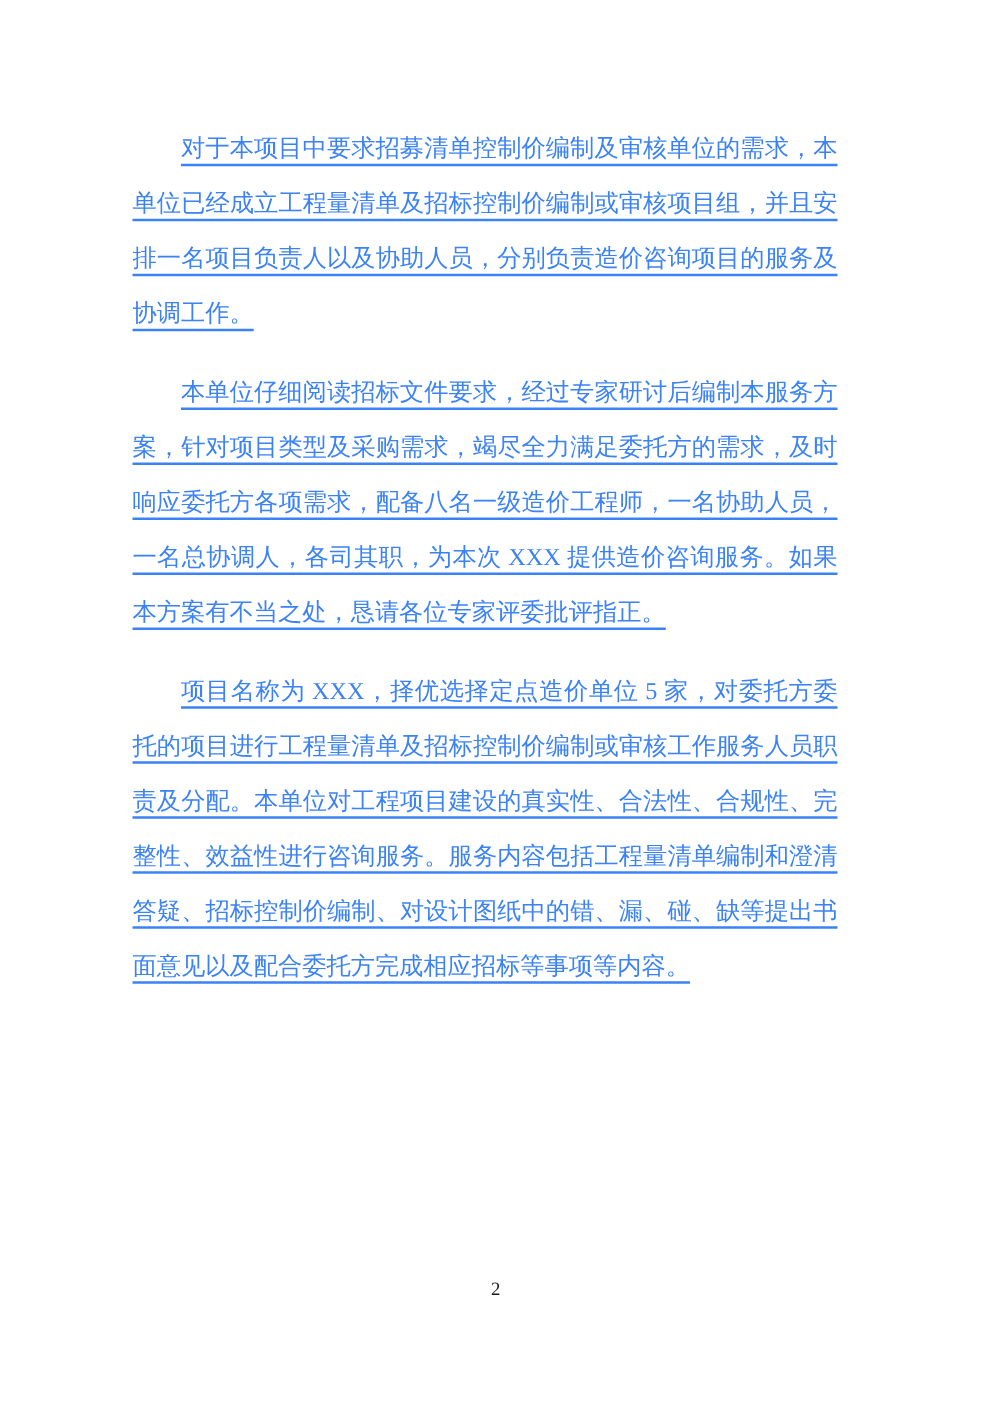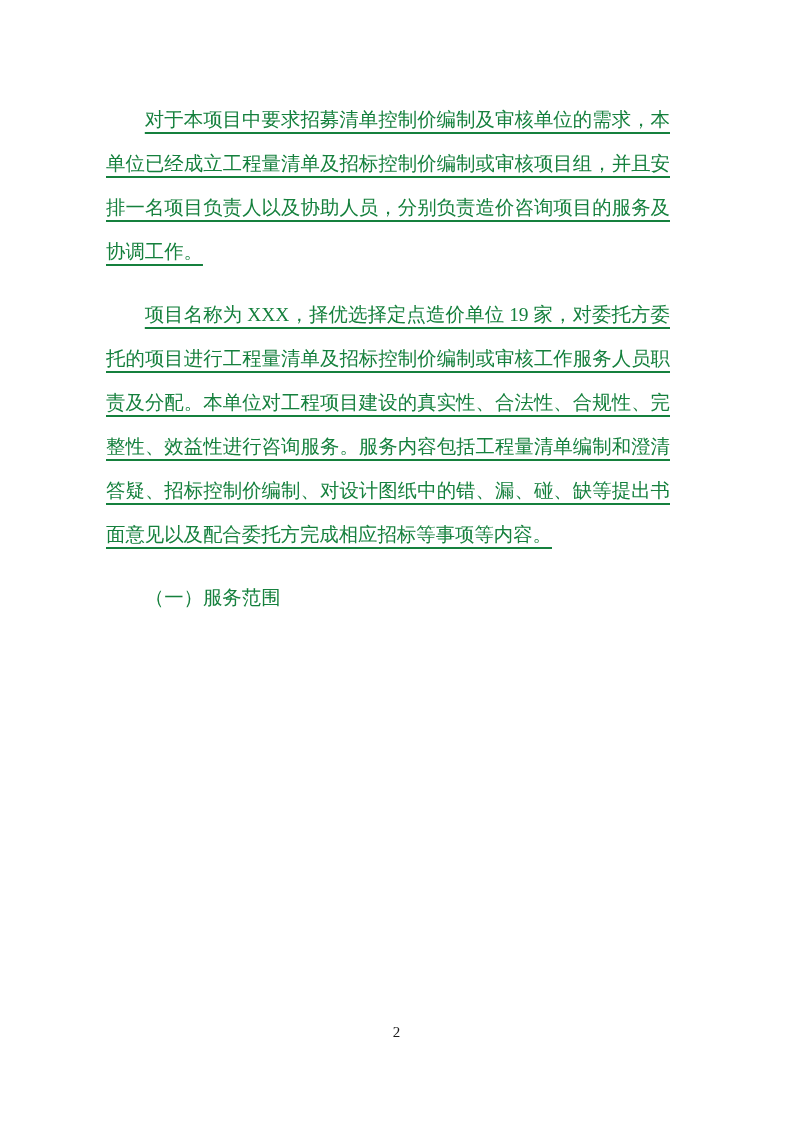--- a/index.html
+++ b/index.html
@@ -24,21 +24,21 @@
   }
   p.para {
     margin: 0 0 19px 0;
     font-size: 19.4px;
     line-height: 44px;
     font-weight: normal;
     text-align: justify;
     text-justify: inter-character;
     text-indent: 2em;
     word-break: break-all;
-    color: #15803d;
+    color: #3b82f6;
   }
   p.underlined {
     text-decoration: underline;
     text-decoration-thickness: 1.8px;
     text-underline-offset: 6px;
   }
   p.heading {
     text-align: left;
   }
   .page-number {
@@ -51,17 +51,17 @@
     line-height: 20px;
     color: #1a1a1a;
   }
 </style>
 </head>
 <body>
 
 <div class="page">
   <div class="content">
     <p class="para underlined">对于本项目中要求招募清单控制价编制及审核单位的需求，本单位已经成立工程量清单及招标控制价编制或审核项目组，并且安排一名项目负责人以及协助人员，分别负责造价咨询项目的服务及协调工作。</p>
-    <p class="para underlined">项目名称为 XXX，择优选择定点造价单位 19 家，对委托方委托的项目进行工程量清单及招标控制价编制或审核工作服务人员职责及分配。本单位对工程项目建设的真实性、合法性、合规性、完整性、效益性进行咨询服务。服务内容包括工程量清单编制和澄清答疑、招标控制价编制、对设计图纸中的错、漏、碰、缺等提出书面意见以及配合委托方完成相应招标等事项等内容。</p>
-    <p class="para heading">（一）服务范围</p>
+    <p class="para underlined">本单位仔细阅读招标文件要求，经过专家研讨后编制本服务方案，针对项目类型及采购需求，竭尽全力满足委托方的需求，及时响应委托方各项需求，配备八名一级造价工程师，一名协助人员，一名总协调人，各司其职，为本次 XXX 提供造价咨询服务。如果本方案有不当之处，恳请各位专家评委批评指正。</p>
+    <p class="para underlined">项目名称为 XXX，择优选择定点造价单位 5 家，对委托方委托的项目进行工程量清单及招标控制价编制或审核工作服务人员职责及分配。本单位对工程项目建设的真实性、合法性、合规性、完整性、效益性进行咨询服务。服务内容包括工程量清单编制和澄清答疑、招标控制价编制、对设计图纸中的错、漏、碰、缺等提出书面意见以及配合委托方完成相应招标等事项等内容。</p>
   </div>
   <div class="page-number">2</div>
 </div>
 
 </body></html>

